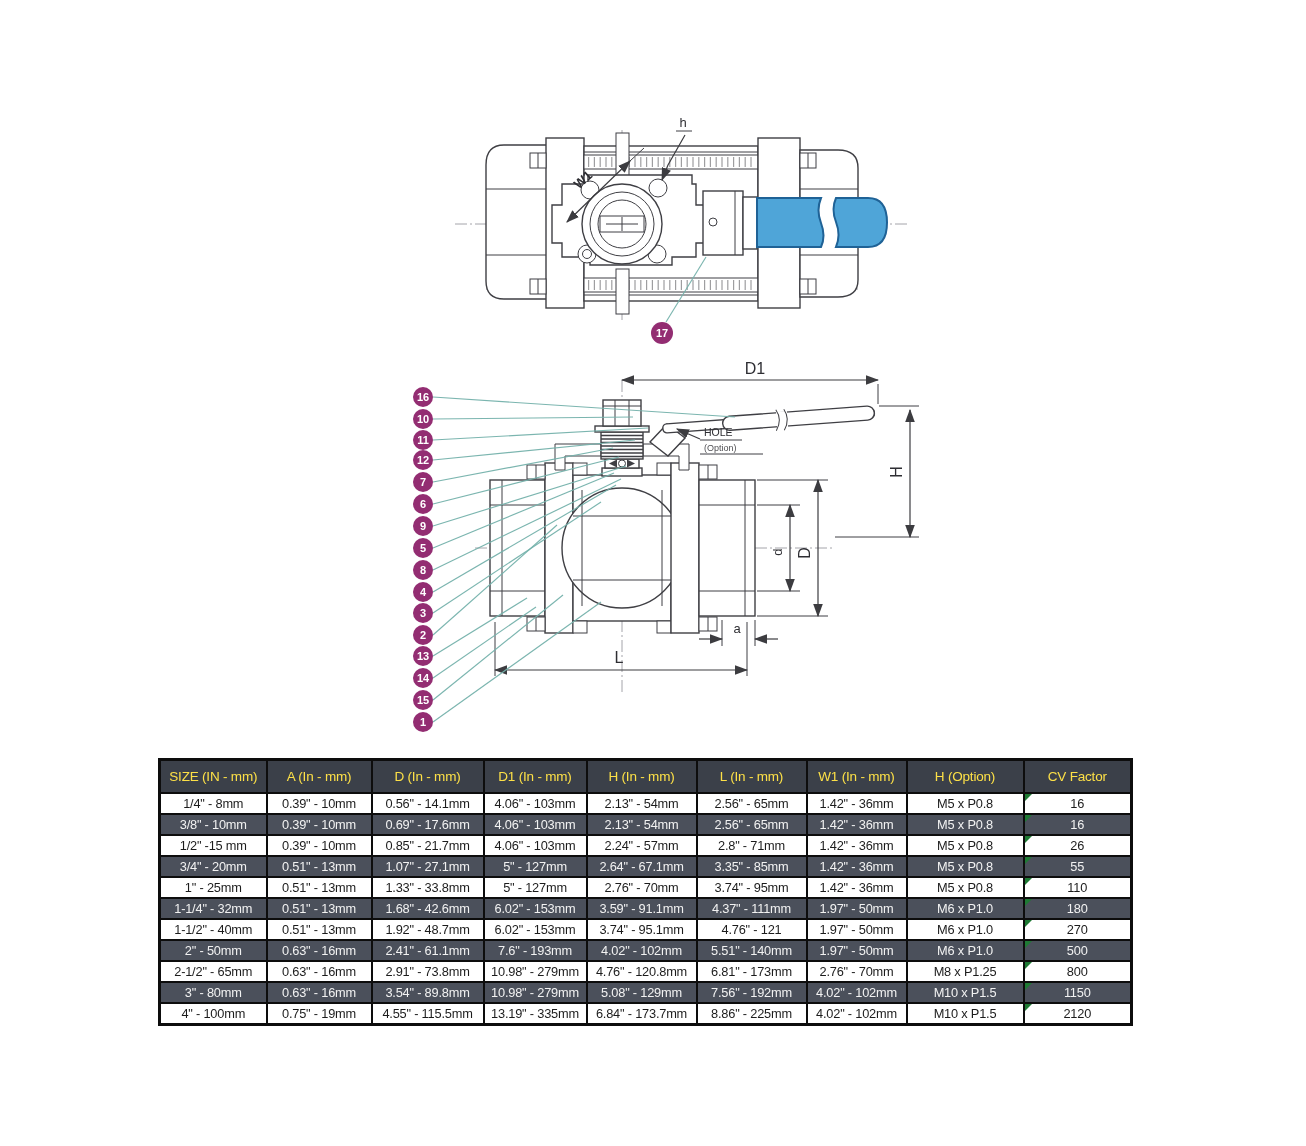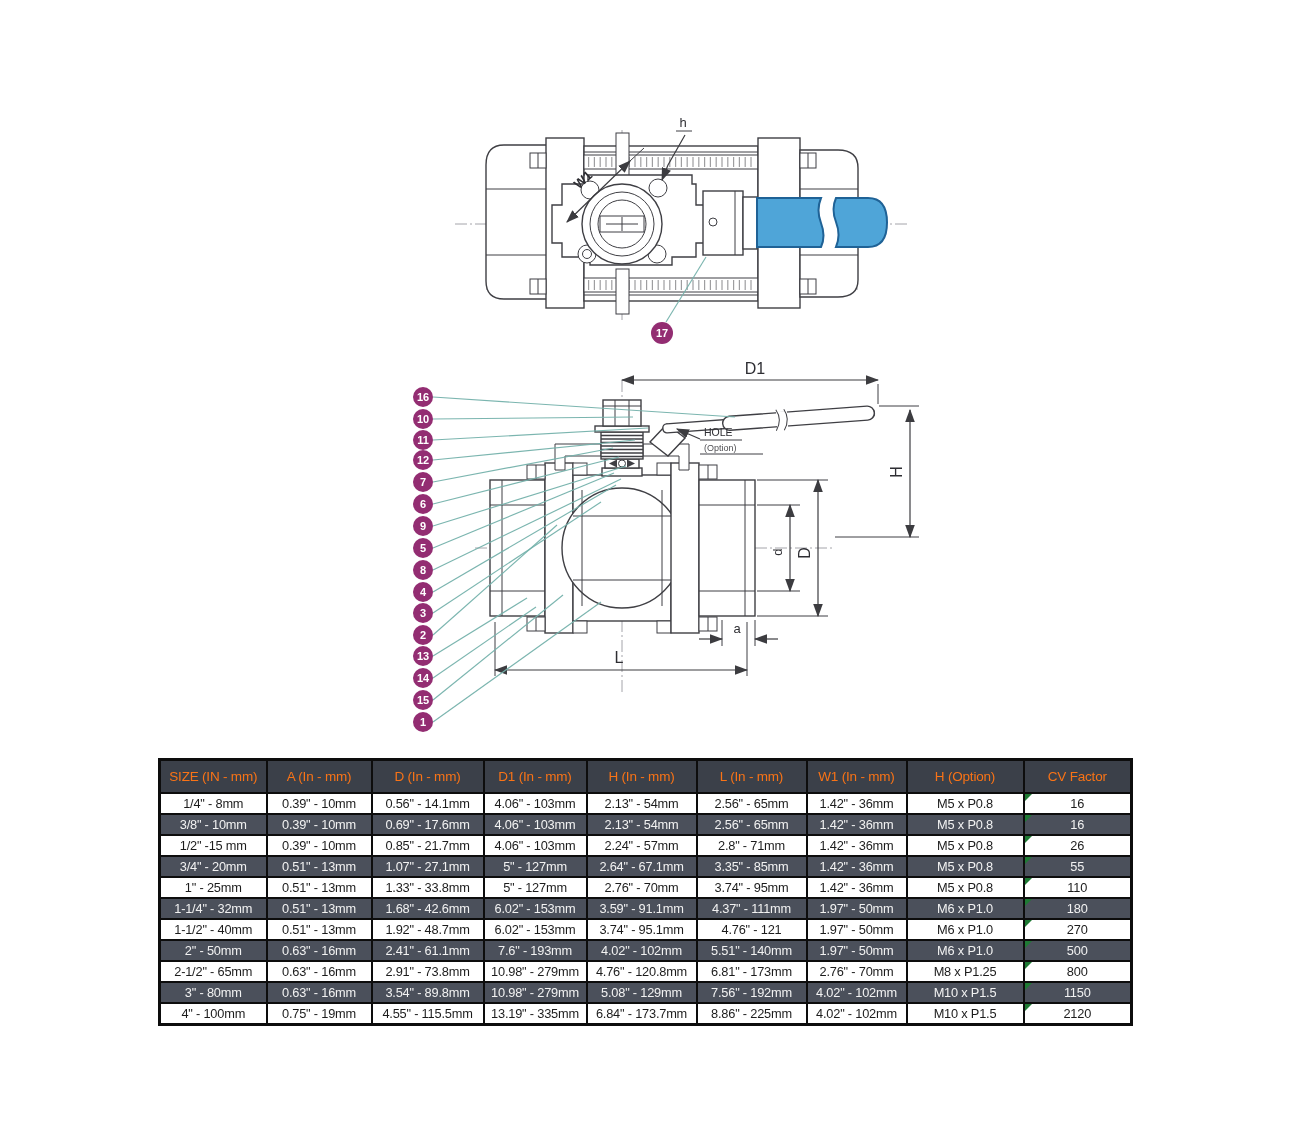--- a/index.html
+++ b/index.html
@@ -25,21 +25,21 @@
   .dimtxt-s{font-size:13px;fill:#2e2e33;}
   .threads{stroke:var(--ink);stroke-width:10;stroke-dasharray:1.2 4.6;opacity:.5;}
   .blue{fill:var(--handle-blue);stroke:var(--handle-blue-stroke);stroke-width:2;}
   .callout-badge{fill:var(--callout);}
   .callout-num{fill:#fff;font-size:11px;font-weight:bold;text-anchor:middle;}
   .leader{stroke:var(--leader);stroke-width:1.15;fill:none;opacity:.95;}
 
   
   #spec-table{position:absolute;left:158px;top:758px;border-collapse:collapse;
               table-layout:fixed;border:3px solid #0d0d0d;}
-  #spec-table th{background:var(--hdr-bg);color:#f97316;font-size:13.5px;font-weight:normal;
+  #spec-table th{background:var(--hdr-bg);color:#fde047;font-size:13.5px;font-weight:normal;
                  height:31px;border:2px solid #0d0d0d;letter-spacing:-0.2px;padding:0 2px;}
   #spec-table td{height:19px;font-size:12.8px;text-align:center;border:2px solid #0d0d0d;
                  padding:0 2px;position:relative;letter-spacing:-0.2px;}
   #spec-table tr.light td{background:#ffffff;color:#1c1c1c;}
   #spec-table tr.dark td{background:var(--dark-row);color:#f2f2f2;}
   .cv-tri{position:absolute;left:0;top:0;width:0;height:0;
           border-top:7px solid var(--cv-green);border-right:7px solid transparent;}
 </style>
 </head>
 <body>

